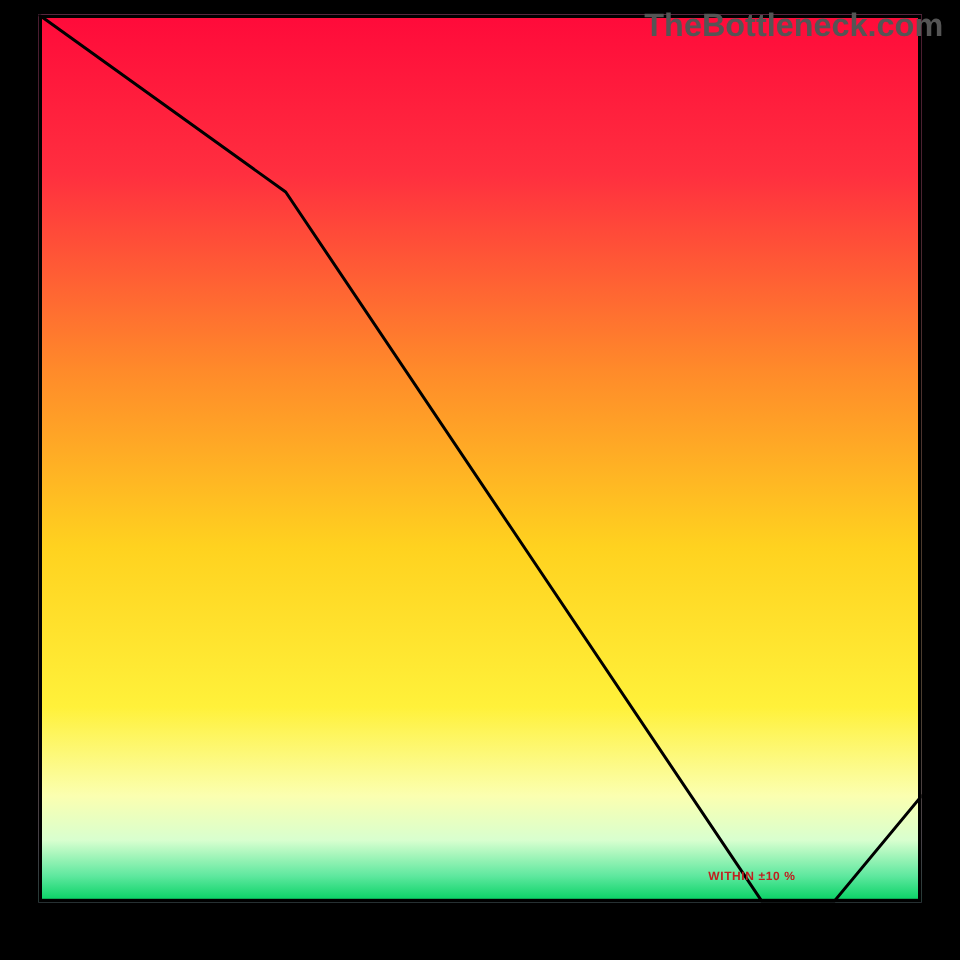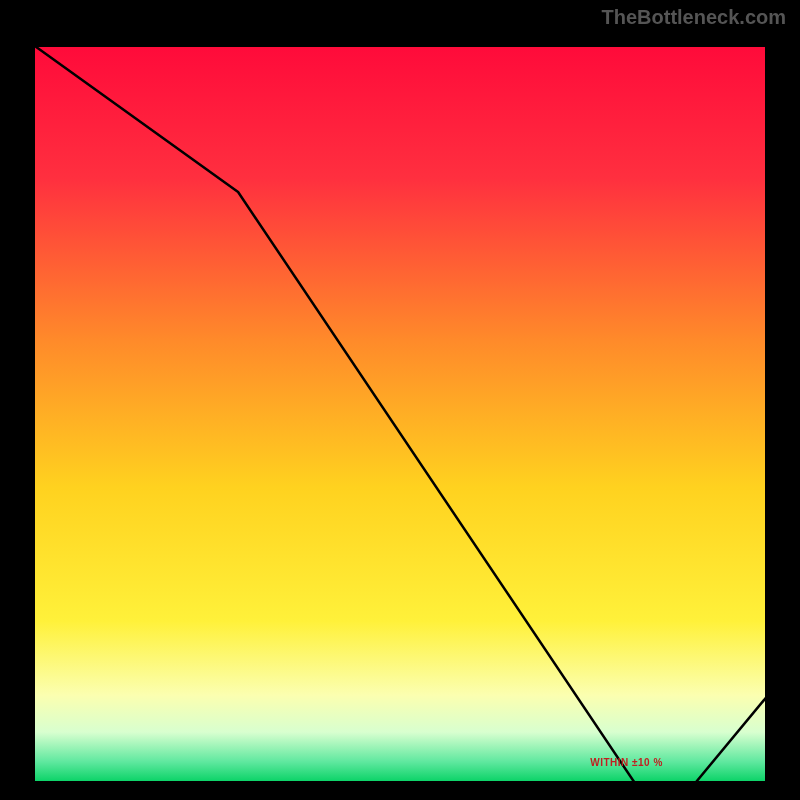--- a/index.html
+++ b/index.html
@@ -9,28 +9,28 @@
     height: 800px;
     background: #000;
     font-family: Arial, Helvetica, sans-serif;
     overflow: hidden;
   }
   .watermark {
     position: absolute;
     top: 6px;
     right: 14px;
     color: #555;
-    font-size: 20px;
+    font-size: 27px;
     font-weight: bold;
     z-index: 10;
   }
   .frame {
     position: absolute;
     left: 32px;
-    top: 44px;
+    top: 12px;
     width: 736px;
     height: 740px;
     background: #f0abfc;
   }
   
   .plot {
     position: absolute;
     left: 0;
     top: 0;
     width: 736px;

